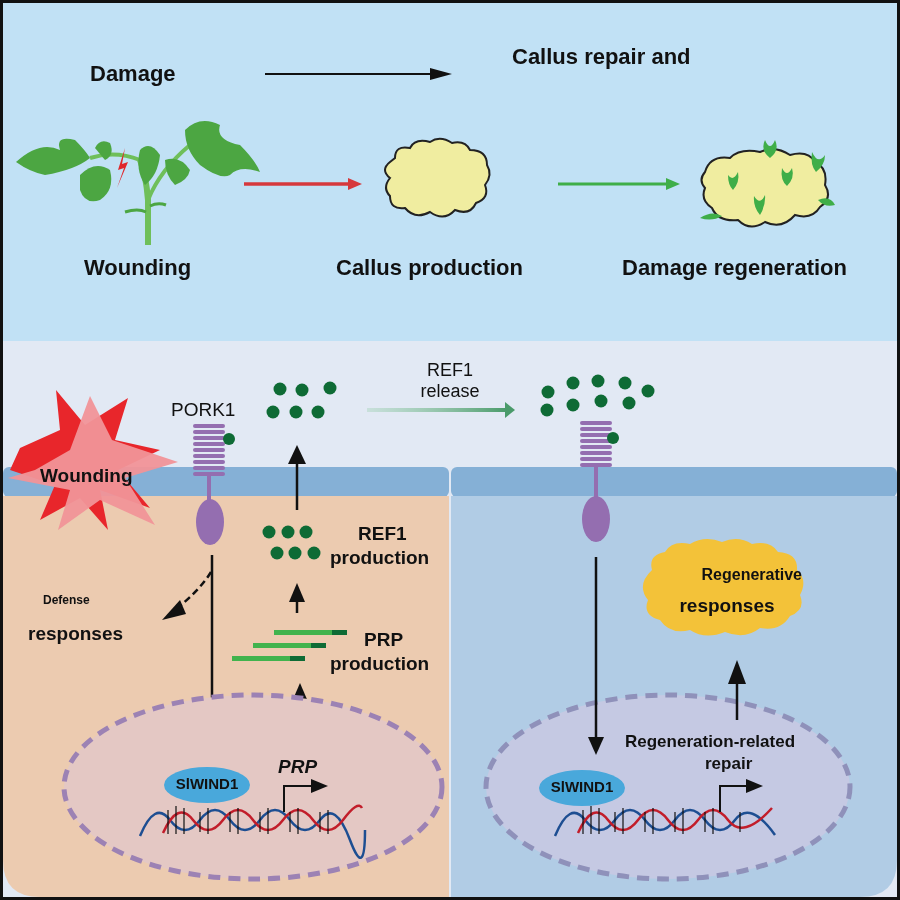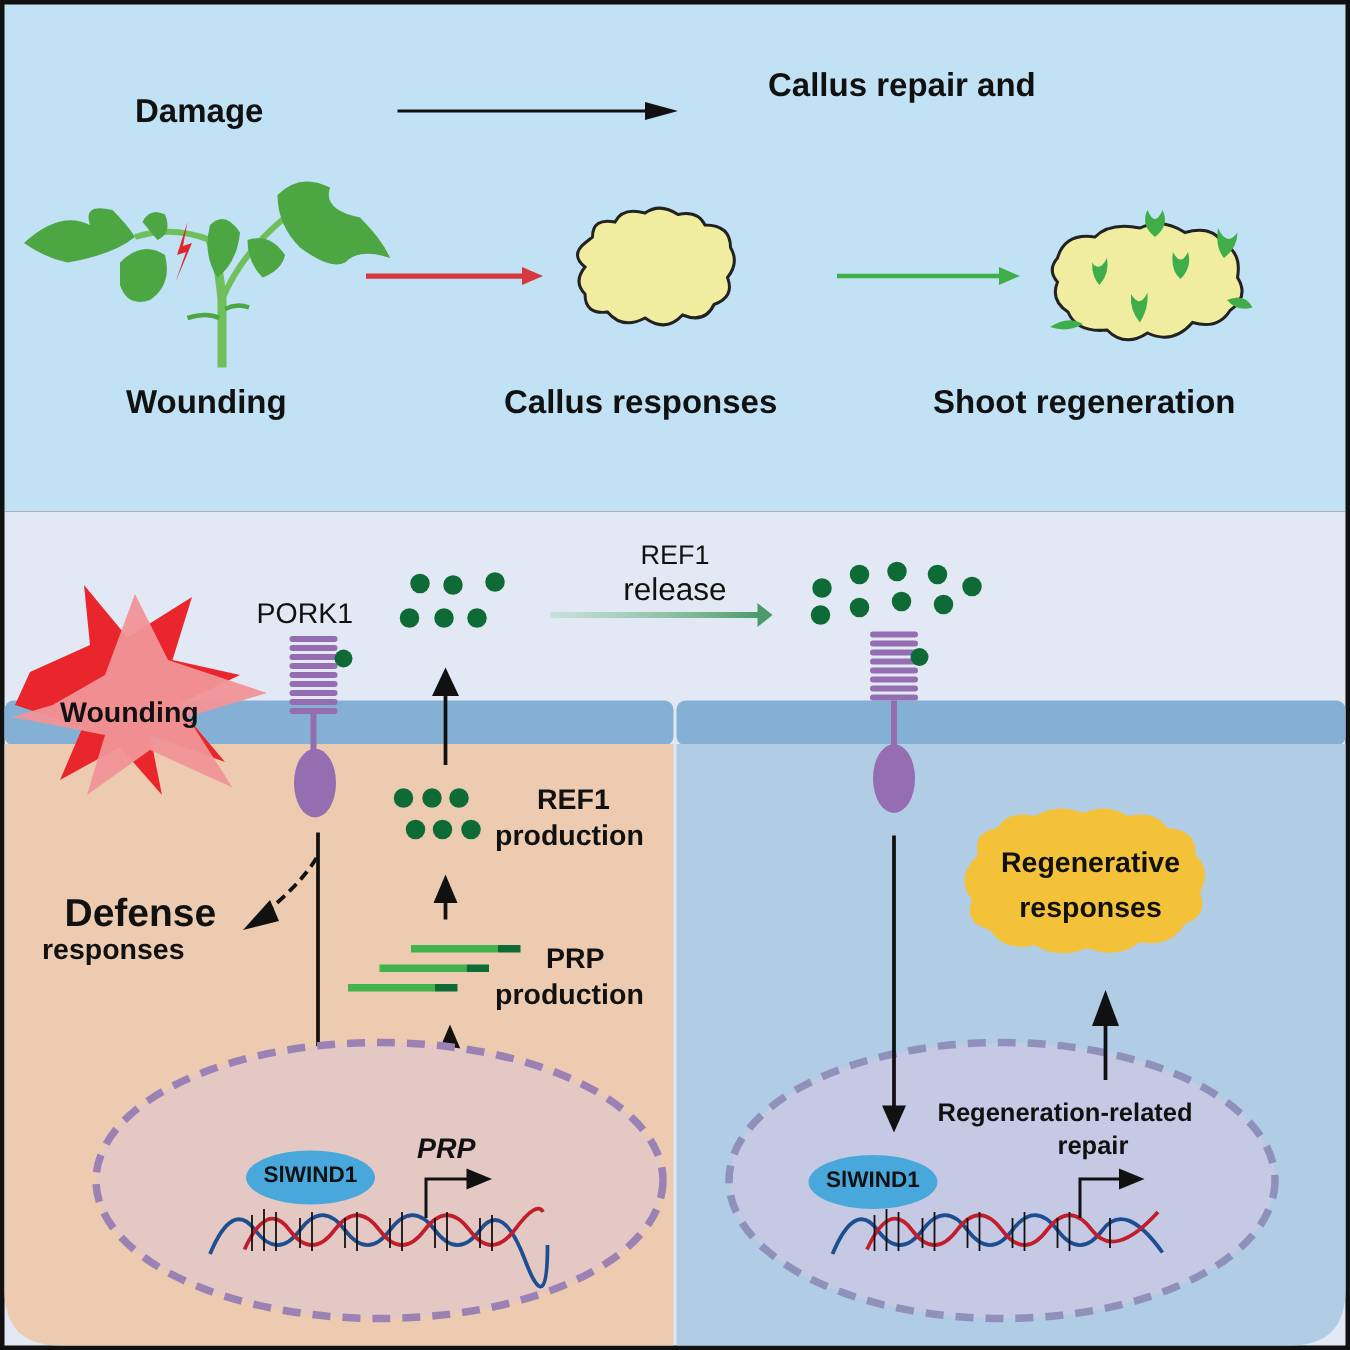--- a/index.html
+++ b/index.html
@@ -247,40 +247,40 @@
     <path d="M728,684 L737,660 L746,684 Z" fill="#111"></path>
   </g>
 
   <path d="M652,570 Q648,555 665,552 Q672,540 690,544 Q705,535 722,542 Q738,535 752,544 Q770,540 778,552 Q798,553 797,570 Q808,580 800,595 Q806,610 790,616 Q780,632 760,628 Q745,640 725,632 Q705,640 690,630 Q670,635 660,620 Q642,615 648,600 Q636,585 652,570 Z" fill="#f3c239"></path>
 </svg>
 
 <div class="lbl" style="left:90px;top:62px;font-size:22px;">Damage</div>
 <div class="lbl" style="left:512px;top:45px;font-size:22px;">Callus repair and</div>
 
 <div class="lbl" style="left:84px;top:256px;font-size:22px;">Wounding</div>
-<div class="lbl" style="left:336px;top:256px;font-size:22px;">Callus responses</div>
-<div class="lbl" style="left:622px;top:256px;font-size:22px;">Shoot regeneration</div>
+<div class="lbl" style="left:336px;top:256px;font-size:22px;">Callus production</div>
+<div class="lbl" style="left:622px;top:256px;font-size:22px;">Damage regeneration</div>
 
 <div class="lbl" style="left:143px;top:400px;font-size:19px;font-weight:normal;margin-left:28px;">PORK1</div>
 <div class="lbl" style="left:40px;top:466px;font-size:19px;">Wounding</div>
 
 <div class="lbl c" style="left:395px;top:361px;width:110px;font-size:18px;font-weight:normal;">REF1</div>
-<div class="lbl c" style="left:395px;top:382px;width:110px;font-size:21px;font-weight:normal;">release</div>
+<div class="lbl c" style="left:395px;top:382px;width:110px;font-size:18px;font-weight:normal;">release</div>
 
 <div class="lbl" style="left:358px;top:524px;font-size:19px;">REF1</div>
 <div class="lbl" style="left:330px;top:548px;font-size:19px;">production</div>
 
 <div class="lbl" style="left:364px;top:630px;font-size:19px;">PRP</div>
 <div class="lbl" style="left:330px;top:654px;font-size:19px;">production</div>
 
-<div class="lbl" style="left:43px;top:594px;font-size:26px;">Defense</div>
+<div class="lbl" style="left:43px;top:594px;font-size:12px;">Defense</div>
 <div class="lbl" style="left:28px;top:624px;font-size:19px;">responses</div>
 
 <div class="lbl c" style="left:164px;top:776px;width:86px;font-size:15px;color:#111;">SlWIND1</div>
 <div class="lbl ital" style="left:278px;top:757px;font-size:19px;">PRP</div>
 
 <div class="lbl c" style="left:539px;top:779px;width:86px;font-size:15px;color:#111;">SlWIND1</div>
 <div class="lbl" style="left:625px;top:733px;font-size:17px;text-align:right;">Regeneration-related</div>
 <div class="lbl" style="left:705px;top:755px;font-size:17px;">repair</div>
 
-<div class="lbl c" style="left:652px;top:566px;width:150px;font-size:19px;">Regenerative</div>
+<div class="lbl c" style="left:652px;top:566px;width:150px;font-size:16px;text-align:right;">Regenerative</div>
 <div class="lbl c" style="left:652px;top:596px;width:150px;font-size:19px;">responses</div>
 </div>
 
 </body></html>

